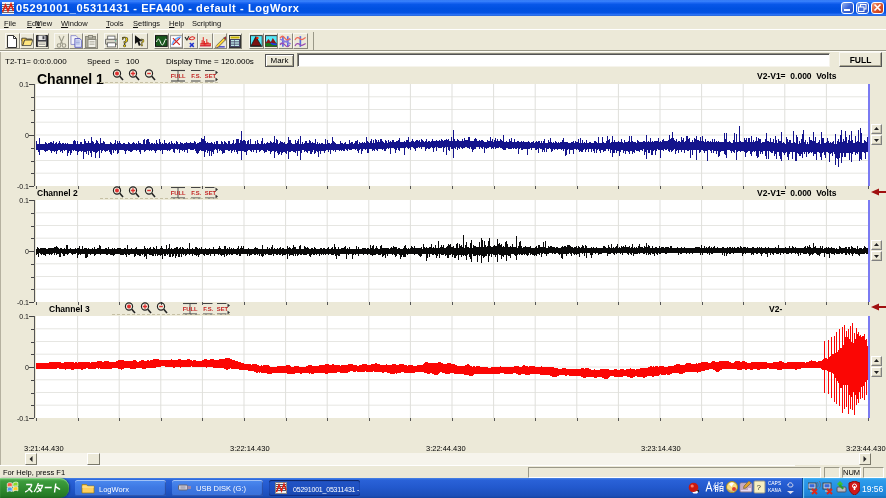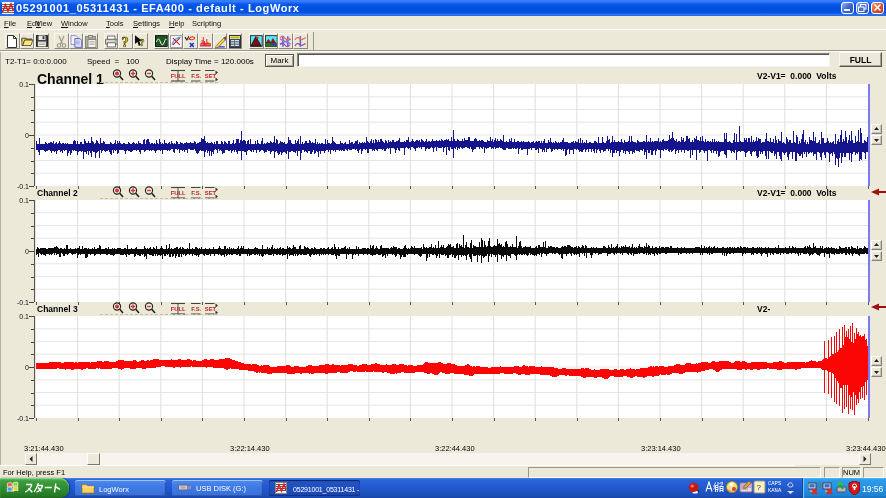--- a/index.html
+++ b/index.html
@@ -425,21 +425,21 @@
 <div style="position:absolute;left:618.4px;top:302px;width:1px;height:3px;background:#555"></div>
 <div style="position:absolute;left:660.0px;top:302px;width:1px;height:3px;background:#555"></div>
 <div style="position:absolute;left:701.6px;top:302px;width:1px;height:3px;background:#555"></div>
 <div style="position:absolute;left:743.2px;top:302px;width:1px;height:3px;background:#555"></div>
 <div style="position:absolute;left:784.8px;top:302px;width:1px;height:3px;background:#555"></div>
 <div style="position:absolute;left:826.4px;top:302px;width:1px;height:3px;background:#555"></div>
 <div style="position:absolute;left:868.0px;top:302px;width:1px;height:3px;background:#555"></div>
 <svg width="15" height="8" style="position:absolute;left:871px;top:303px">
     <path d="M0 4L8 0.5V3h7v2H8v2.5z" fill="#a01010"></path>
   </svg>
-<div style="position:absolute;left:0;top:302px;width:753px;height:14px">
+<div style="position:absolute;left:12px;top:302px;width:753px;height:14px">
 <b style="position:absolute;left:37px;top:2px;font-size:8.5px">Channel 3</b>
 <svg width="220" height="14" viewBox="0 0 220 14" style="position:absolute;left:107px;top:0">
 <g stroke="#222" fill="none" stroke-width="1.1">
         <circle cx="10" cy="4.5" r="3.6"></circle>
         <line x1="12.8" y1="7.3" x2="16" y2="11" stroke-width="1.6"></line>
       </g>
       <circle cx="10" cy="4.5" r="2" fill="#e03030"></circle>
 <g stroke="#222" fill="none" stroke-width="1.1">
         <circle cx="26" cy="4.5" r="3.6"></circle>
         <line x1="28.8" y1="7.3" x2="32" y2="11" stroke-width="1.6"></line>
@@ -543,21 +543,21 @@
 <div style="position:absolute;left:618.4px;top:418px;width:1px;height:3px;background:#555"></div>
 <div style="position:absolute;left:660.0px;top:418px;width:1px;height:3px;background:#555"></div>
 <div style="position:absolute;left:701.6px;top:418px;width:1px;height:3px;background:#555"></div>
 <div style="position:absolute;left:743.2px;top:418px;width:1px;height:3px;background:#555"></div>
 <div style="position:absolute;left:784.8px;top:418px;width:1px;height:3px;background:#555"></div>
 <div style="position:absolute;left:826.4px;top:418px;width:1px;height:3px;background:#555"></div>
 <div style="position:absolute;left:868.0px;top:418px;width:1px;height:3px;background:#555"></div>
 <div style="position:absolute;left:0;top:444px;width:886px;height:10px;font-size:7.5px">
 <span style="position:absolute;left:24px">3:21:44.430</span>
 <span style="position:absolute;left:230px">3:22:14.430</span>
-<span style="position:absolute;left:435px">3:22:44.430</span>
+<span style="position:absolute;left:426px">3:22:44.430</span>
 <span style="position:absolute;left:641px">3:23:14.430</span>
 <span style="position:absolute;left:846px">3:23:44.430</span>
 </div>
 <div style="position:absolute;left:25px;top:453px;width:846px;height:12px;background:#f6f4ec">
 <div style="position:absolute;left:0;top:0;width:12px;height:12px;background:#ece9d8;border:1px solid #fff;border-right-color:#7a786a;border-bottom-color:#7a786a">
       <svg width="10" height="10">
         <path d="M6.5 2L3.5 5l3 3z" fill="#222"></path>
       </svg>
     </div>
 <div style="position:absolute;left:62px;top:0;width:13px;height:12px;background:#ece9d8;border:1px solid #fff;border-right-color:#7a786a;border-bottom-color:#7a786a"></div>

